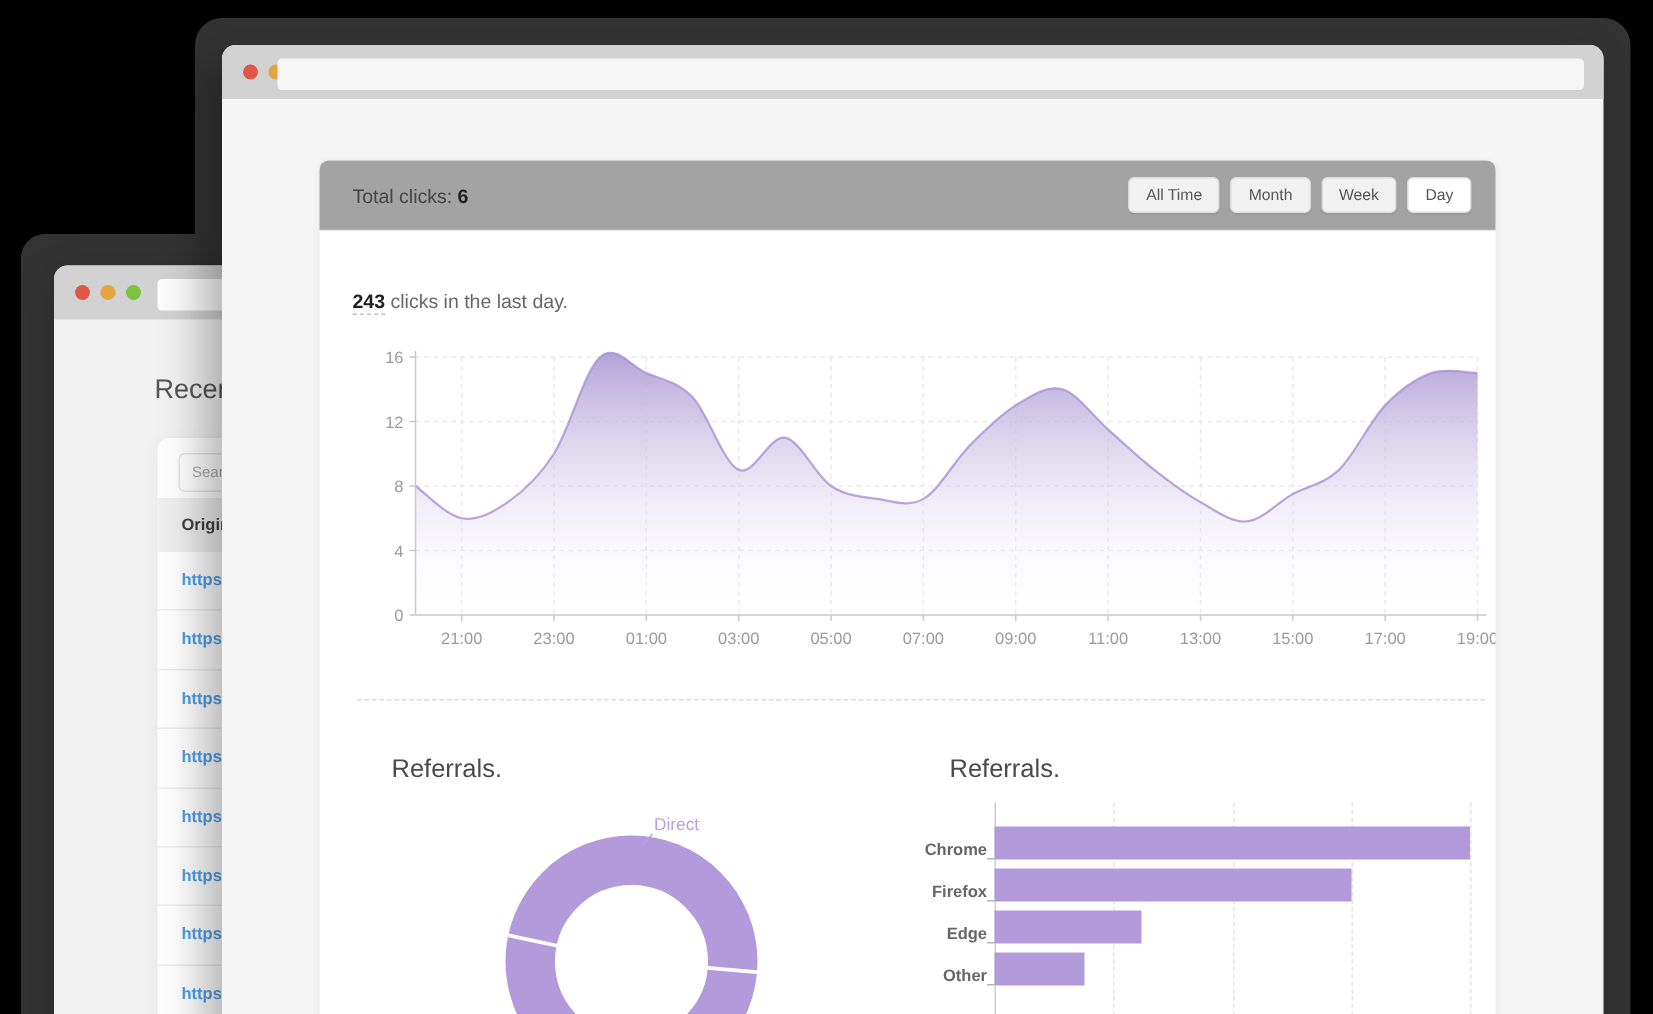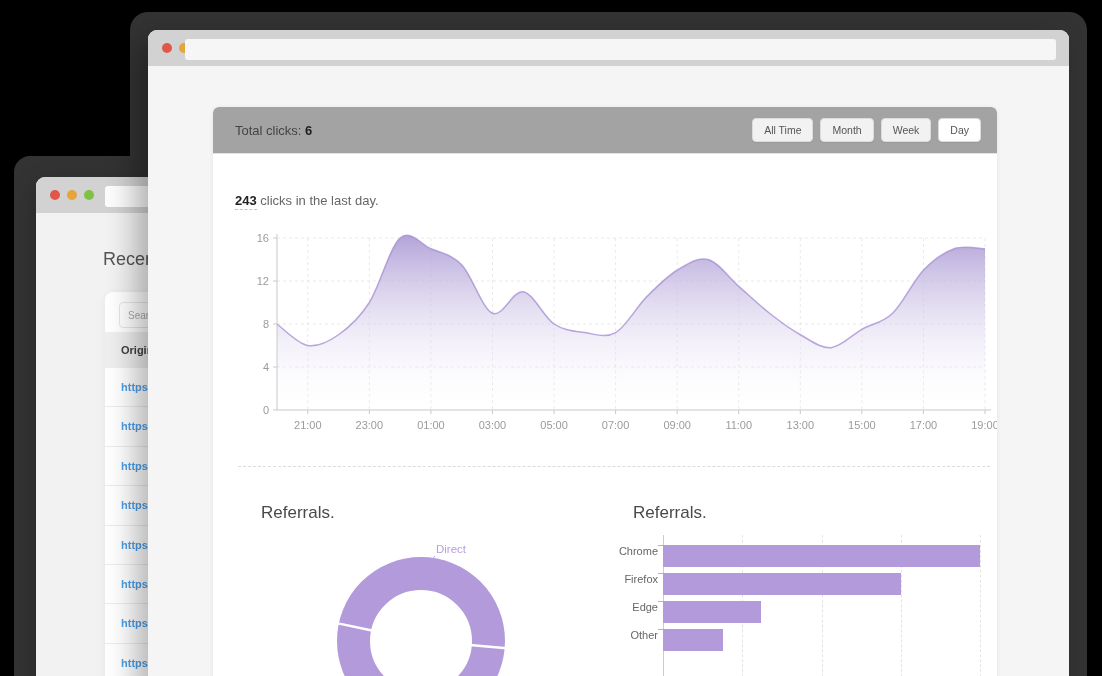--- a/index.html
+++ b/index.html
@@ -59,21 +59,21 @@
   .divider{position:absolute;left:25px;right:7px;top:359px;border-top:1px dashed #dcdcdc;}
   .sec-title{position:absolute;top:396px;font-size:17px;color:#4a4a4a;margin-left:26px;}
   .sec-title.ref{left:22px;} .sec-title.bro{left:394px;}
   .donut{position:absolute;left:22px;top:419px;}
 
   .bars{position:absolute;left:394px;top:428px;width:383px;height:172px;}
   .bars .gridlayer{position:absolute;left:56px;top:0;bottom:0;width:317px;}
   .bars .vline{position:absolute;top:0;bottom:0;border-left:1px dashed #e4e4e6;}
   .bars .axis{position:absolute;left:0;top:0;bottom:0;border-left:1px solid #cccccc;}
   .bars .rows{position:relative;padding-top:10px;}
-  .bar-row{display:flex;align-items:flex-start;height:28px;position:relative;}
+  .bar-row{display:flex;align-items:flex-end;height:28px;position:relative;font-weight:bold;}
   .bar-label{width:51px;text-align:right;font-size:11px;color:#666;}
   .bar-tick{width:5px;height:1px;background:#b5b5b5;margin:0 0 0 0;}
   .bar-track{width:317px;height:22px;position:relative;}
   .bar-fill{position:absolute;left:0;top:0;height:22px;background:#b39bdb;}
 </style>
 </head>
 <body>
 
 <div id="stage">
 

